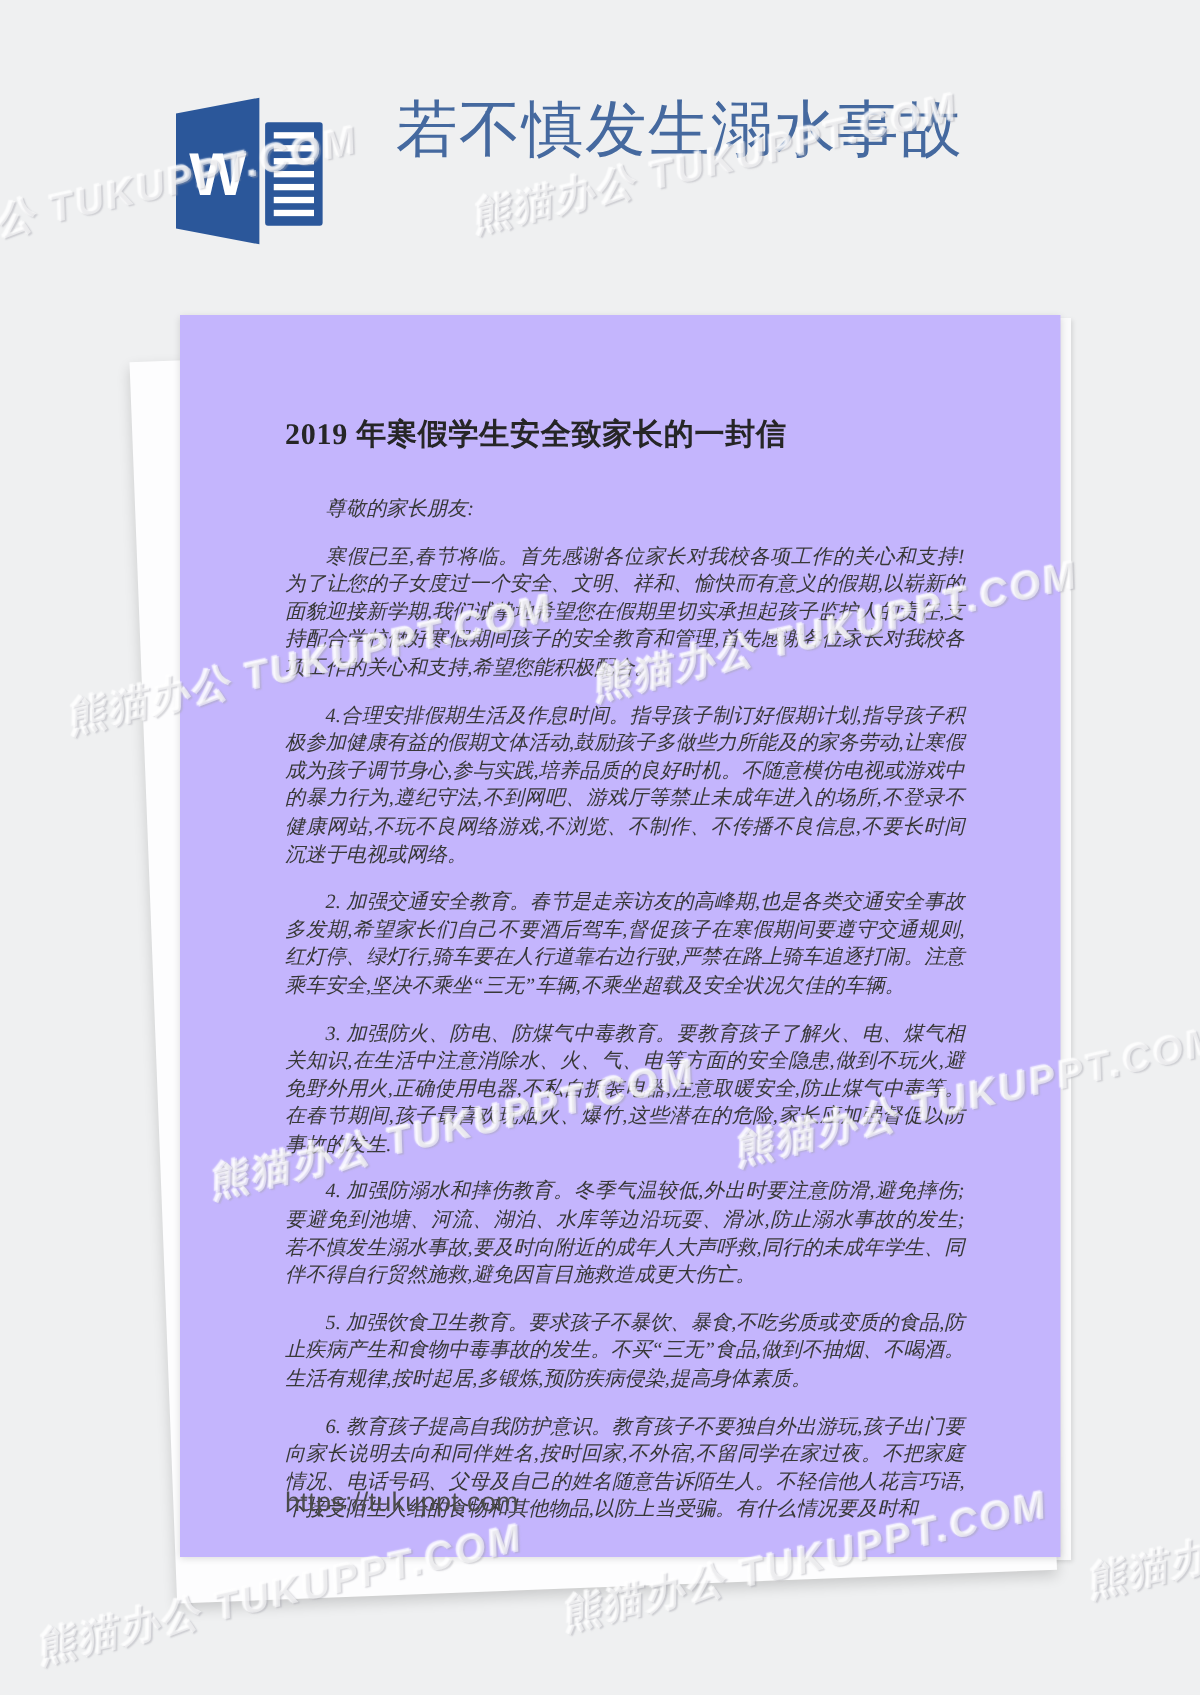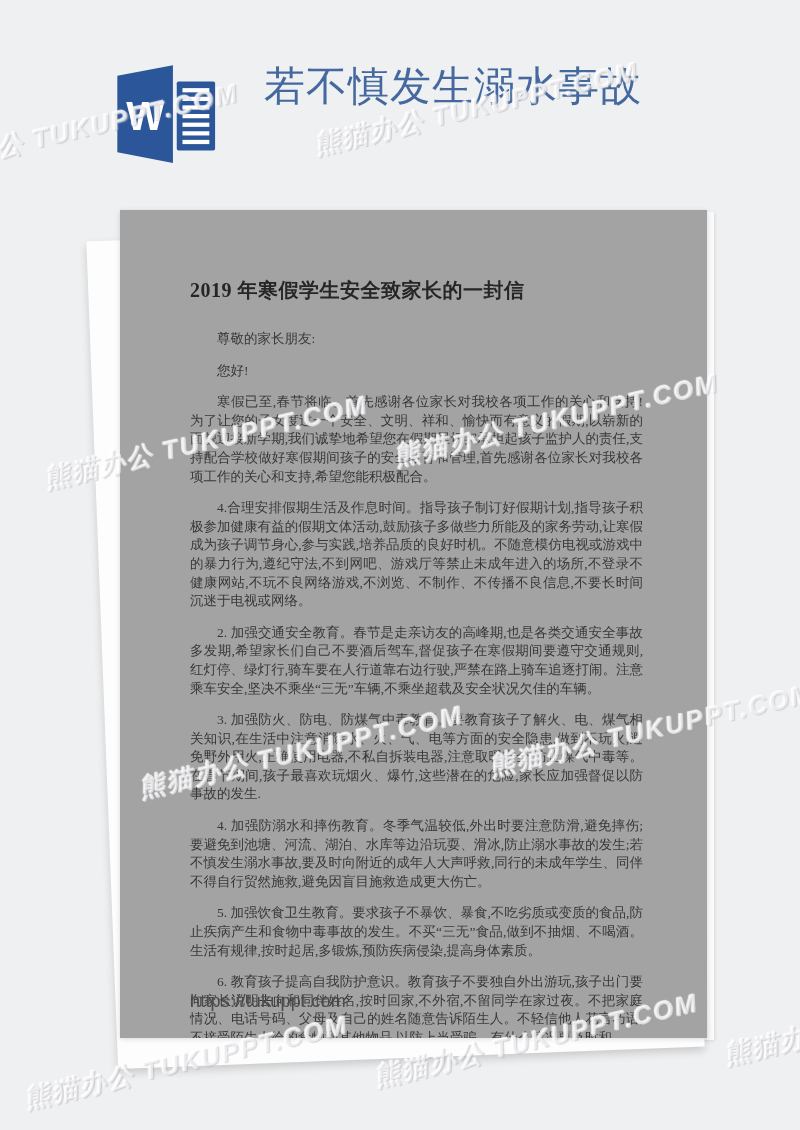--- a/index.html
+++ b/index.html
@@ -27,21 +27,21 @@
     color: #45699f;
     font-family: "Liberation Sans", sans-serif;
     cursor: pointer;
   }
   .page-title span { display: block; }
 
   
   .paper-stack { position: absolute; left: 0; top: 0; width: 800px; height: 1130px; }
   .sheet {
     position: absolute; left: 120px; top: 210px; width: 587px; height: 828px;
-    background: #a3a3a3;
+    background: #c4b5fd;
   }
   .sheet-under {
     transform: translate(7px, 2px);
     background: #fafafb;
     box-shadow: 1px 1px 3px rgba(0,0,0,0.10);
   }
   .sheet-back {
     transform: translate(-18px, 20px) rotate(-2.2deg);
     background: #fdfdfe;
     box-shadow: 0 4px 9px rgba(0,0,0,0.16);
@@ -59,20 +59,21 @@
     font-size: 20px; line-height: 28px; font-weight: 700;
     color: #262626;
     letter-spacing: 0.5px;
   }
   .doc-body p {
     margin: 0 0 13px 0;
     font-size: 13.5px; line-height: 18.6px;
     text-align: justify;
     text-indent: 2em;
     color: #383838;
+    font-style: italic;
   }
   .source-url {
     position: absolute; left: 70px; bottom: 26px;
     font-size: 18px; color: #4b4b4b;
     font-family: "Liberation Sans", sans-serif;
     letter-spacing: 0.2px;
   }
 
   
   .watermark-layer {
@@ -104,21 +105,20 @@
 <body>
 
 <div class="paper-stack">
   <div class="sheet sheet-under"></div>
   <div class="sheet sheet-back"></div>
 
   <div class="sheet document-paper">
     <h2 class="doc-title">2019 年寒假学生安全致家长的一封信</h2>
     <div class="doc-body">
       <p>尊敬的家长朋友:</p>
-      <p>您好!</p>
       <p>寒假已至,春节将临。首先感谢各位家长对我校各项工作的关心和支持!为了让您的子女度过一个安全、文明、祥和、愉快而有意义的假期,以崭新的面貌迎接新学期,我们诚挚地希望您在假期里切实承担起孩子监护人的责任,支持配合学校做好寒假期间孩子的安全教育和管理,首先感谢各位家长对我校各项工作的关心和支持,希望您能积极配合。</p>
       <p>4.合理安排假期生活及作息时间。指导孩子制订好假期计划,指导孩子积极参加健康有益的假期文体活动,鼓励孩子多做些力所能及的家务劳动,让寒假成为孩子调节身心,参与实践,培养品质的良好时机。不随意模仿电视或游戏中的暴力行为,遵纪守法,不到网吧、游戏厅等禁止未成年进入的场所,不登录不健康网站,不玩不良网络游戏,不浏览、不制作、不传播不良信息,不要长时间沉迷于电视或网络。</p>
       <p>2. 加强交通安全教育。春节是走亲访友的高峰期,也是各类交通安全事故多发期,希望家长们自己不要酒后驾车,督促孩子在寒假期间要遵守交通规则,红灯停、绿灯行,骑车要在人行道靠右边行驶,严禁在路上骑车追逐打闹。注意乘车安全,坚决不乘坐“三无”车辆,不乘坐超载及安全状况欠佳的车辆。</p>
       <p>3. 加强防火、防电、防煤气中毒教育。要教育孩子了解火、电、煤气相关知识,在生活中注意消除水、火、气、电等方面的安全隐患,做到不玩火,避免野外用火,正确使用电器,不私自拆装电器,注意取暖安全,防止煤气中毒等。在春节期间,孩子最喜欢玩烟火、爆竹,这些潜在的危险,家长应加强督促以防事故的发生.</p>
       <p>4. 加强防溺水和摔伤教育。冬季气温较低,外出时要注意防滑,避免摔伤;要避免到池塘、河流、湖泊、水库等边沿玩耍、滑冰,防止溺水事故的发生;若不慎发生溺水事故,要及时向附近的成年人大声呼救,同行的未成年学生、同伴不得自行贸然施救,避免因盲目施救造成更大伤亡。</p>
       <p>5. 加强饮食卫生教育。要求孩子不暴饮、暴食,不吃劣质或变质的食品,防止疾病产生和食物中毒事故的发生。不买“三无”食品,做到不抽烟、不喝酒。生活有规律,按时起居,多锻炼,预防疾病侵染,提高身体素质。</p>
       <p>6. 教育孩子提高自我防护意识。教育孩子不要独自外出游玩,孩子出门要向家长说明去向和同伴姓名,按时回家,不外宿,不留同学在家过夜。不把家庭情况、电话号码、父母及自己的姓名随意告诉陌生人。不轻信他人花言巧语,不接受陌生人给的食物和其他物品,以防上当受骗。有什么情况要及时和</p>
     </div>
     <div class="source-url">https://tukuppt.com</div>
   </div>

